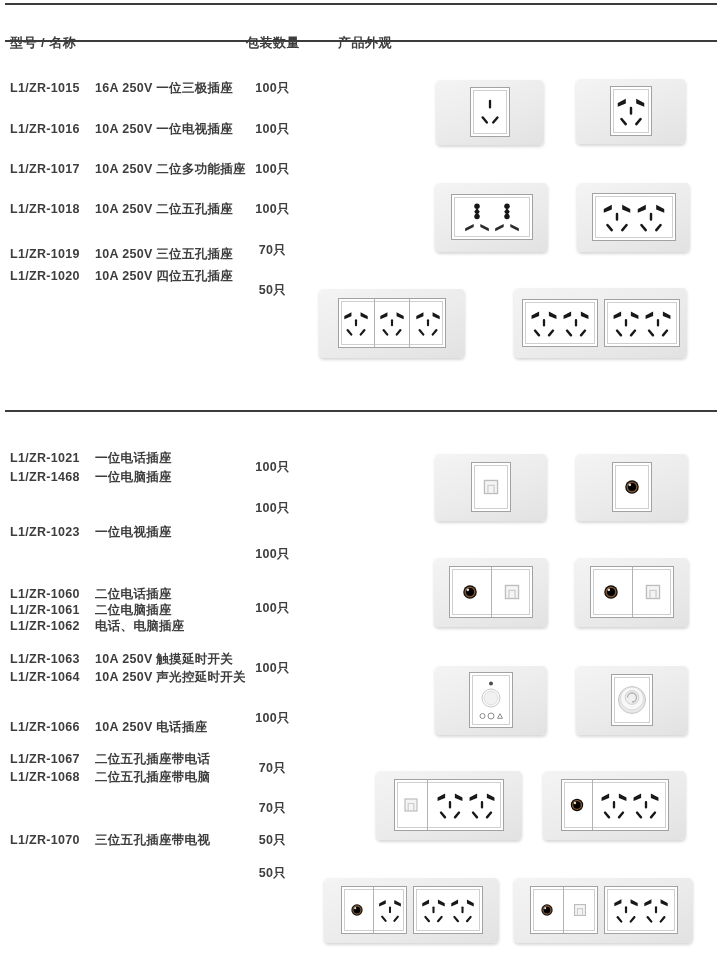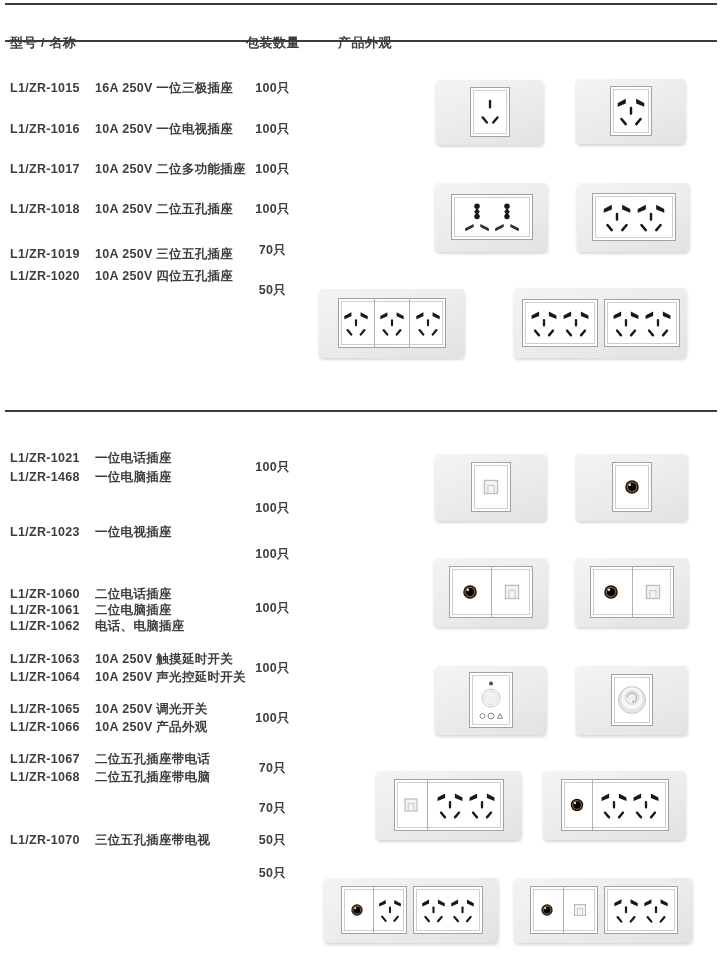--- a/index.html
+++ b/index.html
@@ -192,22 +192,21 @@
 
   <div class="tline" style="top:586px"><span class="model">L1/ZR-1060</span><span class="name">二位电话插座</span></div>
   <div class="tline" style="top:602px"><span class="model">L1/ZR-1061</span><span class="name">二位电脑插座</span></div>
   <div class="tline" style="top:618px"><span class="model">L1/ZR-1062</span><span class="name">电话、电脑插座</span></div>
   <div class="qty" style="top:600px">100只</div>
 
   <div class="tline" style="top:651px"><span class="model">L1/ZR-1063</span><span class="name">10A 250V 触摸延时开关</span></div>
   <div class="tline" style="top:669px"><span class="model">L1/ZR-1064</span><span class="name">10A 250V 声光控延时开关</span></div>
   <div class="qty" style="top:660px">100只</div>
 
-  <div class="tline" style="top:701px"><span class="model">L1/ZR-1065</span><span class="name">10A 250V 调光开关</span></div>
-  <div class="tline" style="top:719px"><span class="model">L1/ZR-1066</span><span class="name">10A 250V 产品外观</span></div>
+  <div class="tline" style="top:719px"><span class="model">L1/ZR-1066</span><span class="name">10A 250V 电话插座</span></div>
   <div class="qty" style="top:710px">100只</div>
 
   <div class="tline" style="top:751px"><span class="model">L1/ZR-1067</span><span class="name">二位五孔插座带电话</span></div>
   <div class="tline" style="top:769px"><span class="model">L1/ZR-1068</span><span class="name">二位五孔插座带电脑</span></div>
   <div class="qty" style="top:760px">70只</div>
 
   <div class="qty" style="top:800px">70只</div>
 
   <div class="tline" style="top:832px"><span class="model">L1/ZR-1070</span><span class="name">三位五孔插座带电视</span></div>
   <div class="qty" style="top:832px">50只</div>

